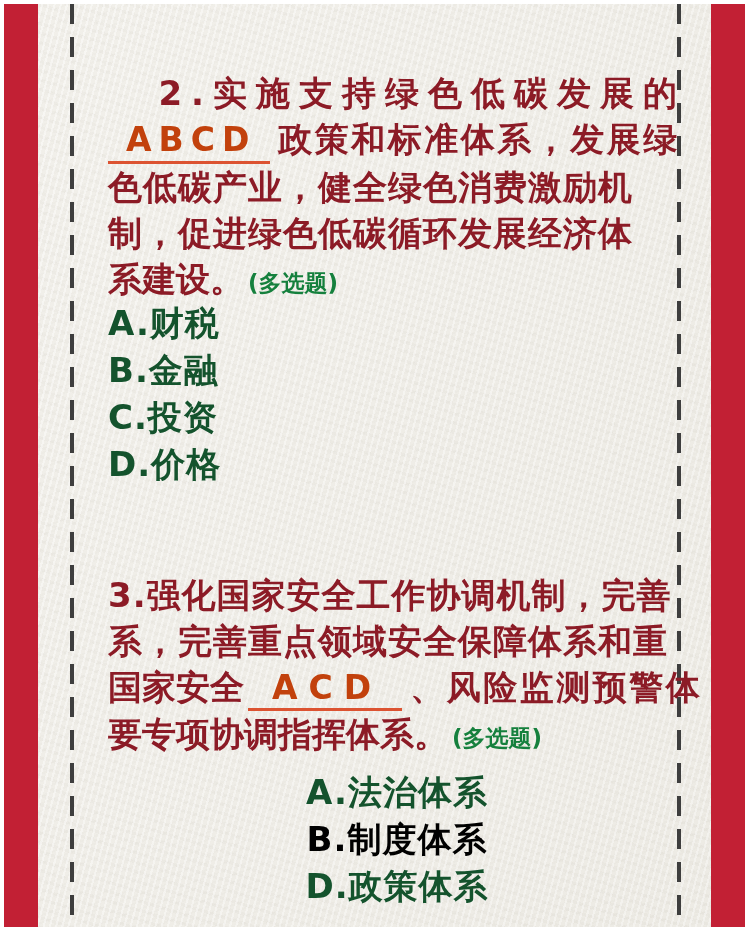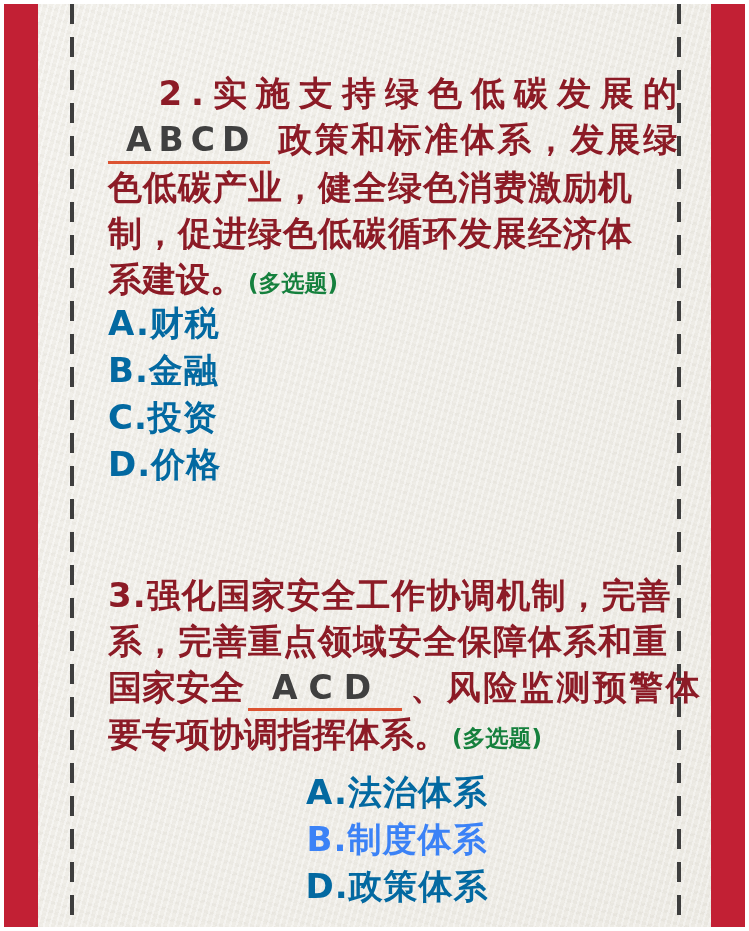--- a/index.html
+++ b/index.html
@@ -41,38 +41,38 @@
   }
   .ls-xl  { letter-spacing: 9px; text-align: right; }
   .ls-s   { letter-spacing: 2.5px; }
   .ls-xs  { letter-spacing: 1px; }
   .tag {
     font-size: 23px; letter-spacing: 0; font-weight: bold;
     color: #15803d; margin-left: 4px;
   }
   .blank {
     display: inline-block;
-    color: #404040;
+    color: #c2410c;
     border-bottom: 3px solid #dc5331;
     font-size: 33px; font-weight: bold;
     line-height: 1.05;
     letter-spacing: 7px;
     padding: 0 14px 3px 18px;
     margin-right: 8px;
     text-align: left;
     vertical-align: baseline;
   }
   .blank.wide { letter-spacing: 11px; padding: 0 20px 3px 24px; margin-left: 4px; }
   .options { margin-top: -6px; }
   .q3 .options { margin-top: 8px; }
   .opt {
     font-size: 34px; line-height: 47px; font-weight: bold;
-    letter-spacing: 1px; color: #3b82f6; white-space: nowrap;
+    letter-spacing: 1px; color: #000000; white-space: nowrap;
   }
-  .opt.highlight { color: #0369a1; }
+  .opt.highlight { color: #14532d; }
   .q3 { margin-top: 84px; }
   .q3 .opt { line-height: 47px; text-align: center; }
 </style>
 </head>
 <body>
 
 <div class="paper"></div>
 <div class="red-bar left"></div>
 <div class="red-bar right"></div>
 <div class="dash-line left"></div>

